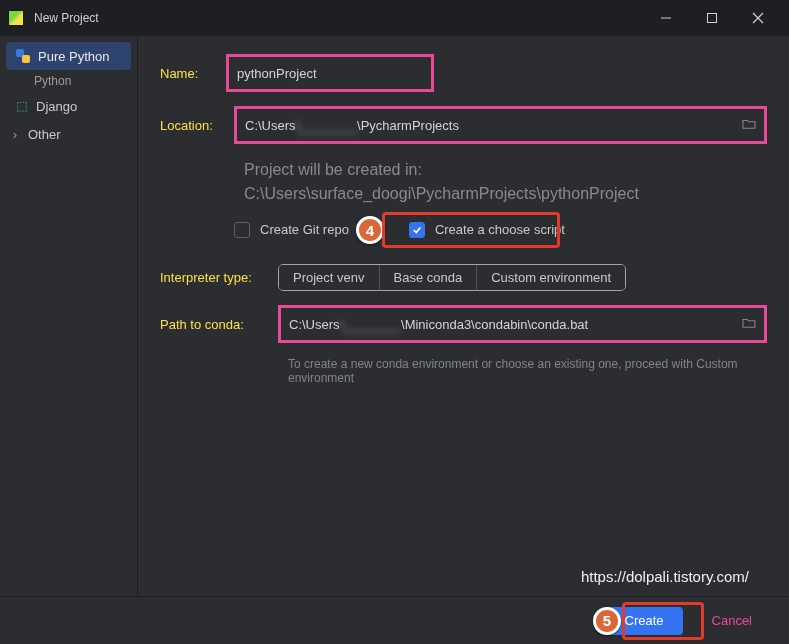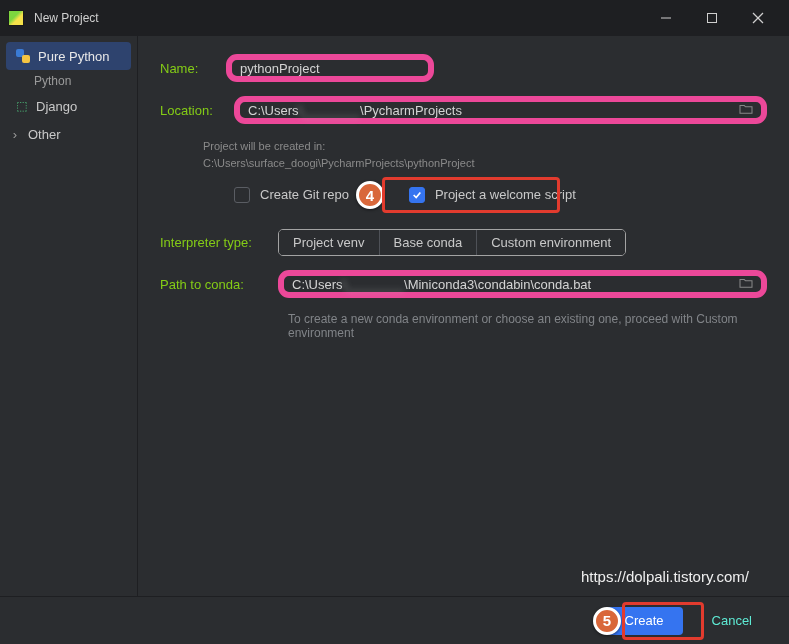--- a/index.html
+++ b/index.html
@@ -112,50 +112,50 @@
       position: relative;
     }
     .row {
       display: flex;
       align-items: center;
       margin-bottom: 14px;
       gap: 14px;
     }
     .row .label {
       width: 100px;
-      color: #84cc16;
+      color: #fde047;
     }
     .row.top .label { width: 52px; }
     .row.loc .label { width: 60px; }
     .input {
       background: #2b2d30;
-      border: 6px solid #ec4899;
-      border-radius: 11px;
-      height: 28px;
+      border: 3px solid #ec4899;
+      border-radius: 0;
+      height: 38px;
       padding: 0 8px;
       color: #d4d4d4;
       font-size: 13px;
       display: flex;
       align-items: center;
     }
     .input.name { width: 208px; }
     .input.path {
       flex: 1;
       display: flex;
       align-items: center;
       justify-content: space-between;
     }
     .blurred {
       filter: blur(3px);
       color: #bbb;
     }
     .hint {
       color: #8a8a8a;
-      font-size: 11px;
-      margin-left: 43px;
+      font-size: 16px;
+      margin-left: 84px;
       line-height: 1.5;
       margin-bottom: 16px;
     }
     .checks {
       display: flex;
       align-items: flex-start;
       gap: 10px;
       margin-left: 74px;
       margin-bottom: 26px;
       position: relative;
@@ -220,21 +220,21 @@
       align-items: center;
       font-size: 13px;
       border: 1px solid transparent;
     }
     .btn.primary {
       background: #3574f0;
       color: #fff;
     }
     .btn.secondary {
       background: transparent;
-      color: #5eead4;
+      color: #ec4899;
     }
     
     .callout-box {
       position: absolute;
       border: 3px solid #e23b2e;
       border-radius: 4px;
       pointer-events: none;
     }
     .callout-num {
       position: absolute;
@@ -333,21 +333,21 @@
           <span>4</span>
         </div>
         <div class="callout-box" style="left:148px; top:-10px; width:178px; height:36px;"></div>
 
         <span style="width:40px;"></span>
         <span class="checkbox checked">
           <svg viewBox="0 0 12 12">
               <polyline points="2,6 5,9 10,3" fill="none" stroke="#fff" stroke-width="2"></polyline>
             </svg>
         </span>
-        <span class="check-label">Project a welcome script</span>
+        <span class="check-label">Create a choose script</span>
       </div>
 
       <div class="row interp-row">
         <div class="label">Interpreter type:</div>
         <div class="toggle-group">
           <div class="toggle-btn">Project venv</div>
           <div class="toggle-btn">Base conda</div>
           <div class="toggle-btn">Custom environment</div>
         </div>
       </div>

